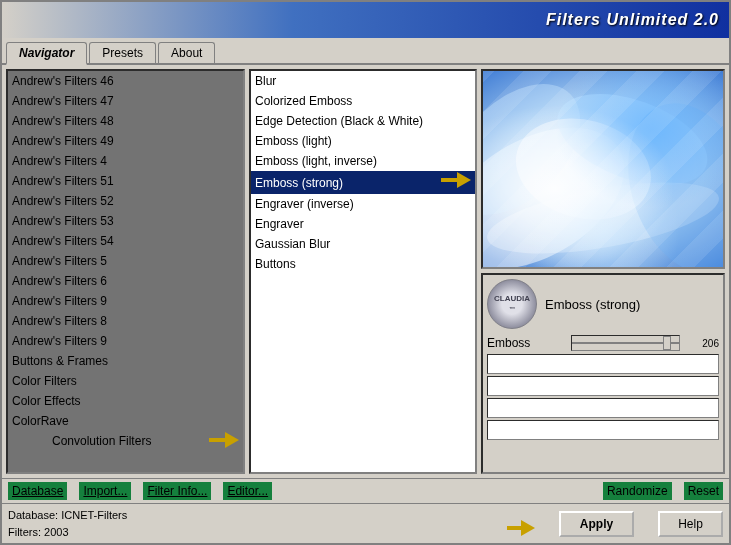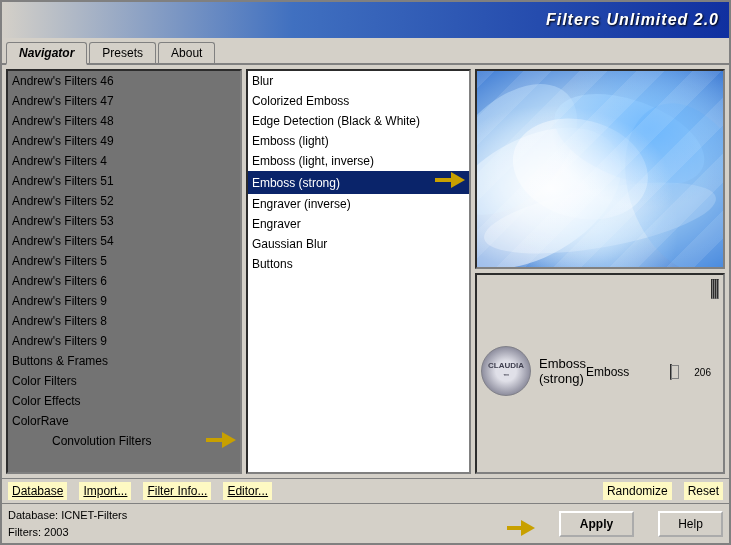--- a/index.html
+++ b/index.html
@@ -161,20 +161,21 @@
           rgba(255,255,255,0.1) 40px
         );
     }
 
     
     .filter-info-panel {
       border: 2px inset #808080;
       background: #d4d0c8;
       padding: 4px;
       display: flex;
+      flex-direction: column;
       flex: 1;
     }
     .filter-name-row {
       display: flex;
       align-items: center;
       gap: 8px;
       margin-bottom: 6px;
     }
     .filter-logo {
       width: 50px;
@@ -249,21 +250,21 @@
     
     .bottom-toolbar {
       display: flex;
       align-items: center;
       padding: 3px 6px;
       background: #d4d0c8;
       border-top: 1px solid #808080;
       gap: 12px;
     }
     .toolbar-btn {
-      background: #fef9c3;
+      background: #15803d;
       border: none;
       cursor: pointer;
       font-size: 12px;
       padding: 2px 4px;
       text-decoration: underline;
       color: #000;
     }
     .toolbar-spacer { flex: 1; }
 
     

